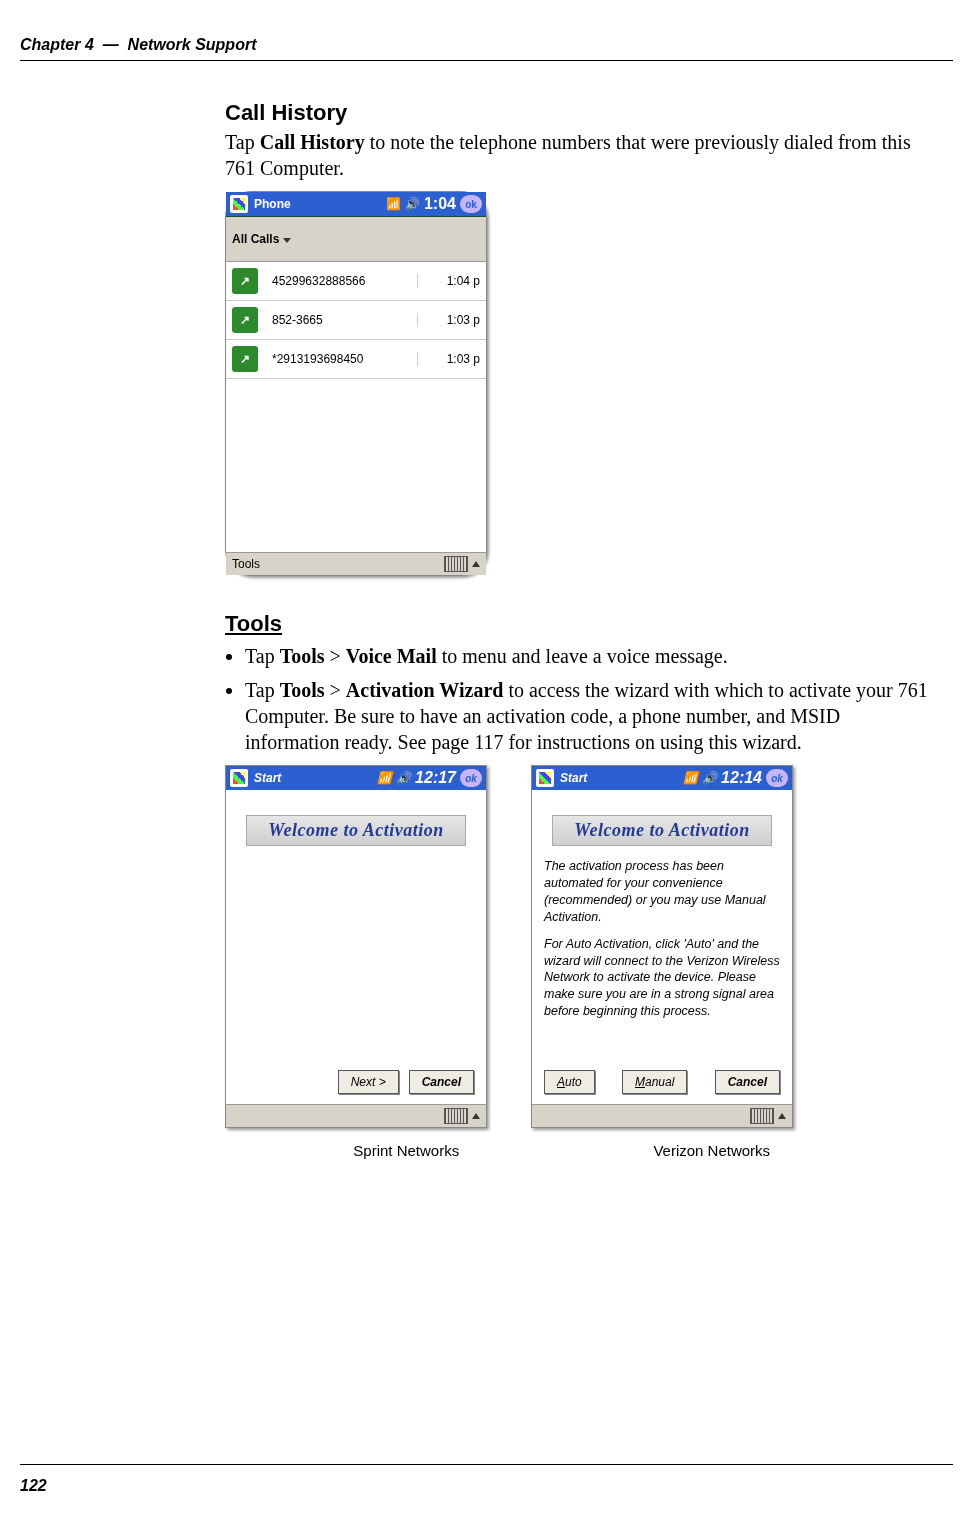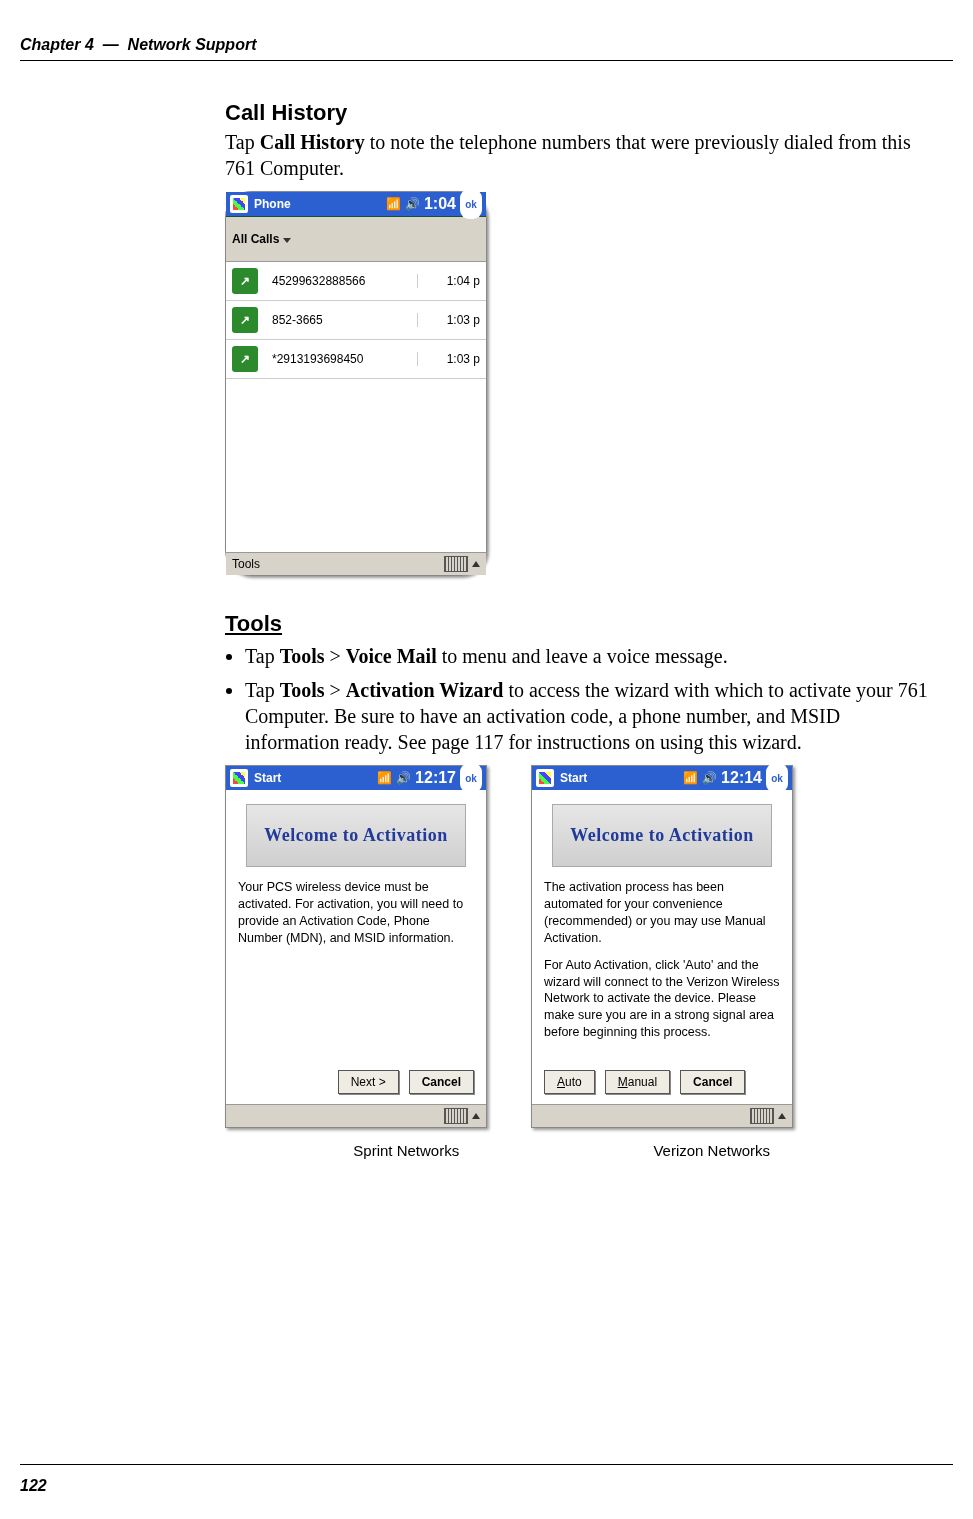--- a/index.html
+++ b/index.html
@@ -90,23 +90,23 @@
   }
   .start-flag span {
     background: linear-gradient(45deg,#f44 25%,#4f4 25% 50%,#44f 50% 75%,#ff4 75%);
     width: 12px; height: 12px; display:block;
   }
   .tb-title { flex: 1; }
   .tb-icons { display: flex; align-items: center; gap: 4px; }
   .signal-icon, .speaker-icon { color: #fff; font-size: 12px; }
   .clock { color: #fff; font-size: 16px; font-weight: bold; }
   .ok-btn {
-    width: 22px; height: 30px;
+    width: 22px; height: 18px;
     border-radius: 9px;
-    background: #ffffff;
+    background: #c4b5fd;
     color: #2c5fcf;
     font-size: 10px;
     font-weight: bold;
     display: inline-flex;
     align-items: center;
     justify-content: center;
   }
 
   .bottombar {
     height: 22px;
@@ -173,56 +173,57 @@
 
   
   .activation-row {
     display: flex;
     gap: 44px;
     margin-top: 8px;
   }
   .win-act {
     width: 260px;
     font-size: 12px;
+    font-style: italic;
   }
   .act-body {
     background: #fff;
     padding: 14px 12px 0 12px;
     height: 300px;
     position: relative;
   }
   .act-title {
     background: linear-gradient(#e6e6e6,#cfcfcf);
     border: 1px solid #aaa;
     text-align: center;
     font-weight: bold;
     font-family: 'Times New Roman', serif;
     font-size: 18px;
     color: #223a99;
-    padding: 20px 0;
-    margin: 0 auto 12px auto;
+    padding: 4px 0;
+    margin: 11px auto 12px auto;
     width: 92%;
     letter-spacing: 0.5px;
   }
   .act-text {
     font-size: 12.5px;
     line-height: 1.35;
   }
   .btn-row {
     position: absolute;
     bottom: 10px;
     right: 12px;
     display: flex;
     gap: 10px;
     margin-top: 47px;
   }
   .btn-row.center3 {
     left: 12px;
     right: 12px;
-    justify-content: flex-start;
+    justify-content: space-between;
   }
   .btn {
     border: 1px solid #555;
     background: #efece3;
     padding: 4px 12px;
     font-size: 12px;
     font-family: Tahoma, Arial, sans-serif;
     box-shadow: 1px 1px 0 #888;
   }
   .btn .ul { text-decoration: underline; }
@@ -345,21 +346,20 @@
         <span class="tb-title">Start</span>
         <span class="tb-icons">
           <span class="signal-icon">📶</span>
           <span class="speaker-icon">🔊</span>
           <span class="clock">12:17</span>
           <span class="ok-btn">ok</span>
         </span>
       </div>
       <div class="act-body">
         <div class="act-title">Welcome to Activation</div>
-        <div class="act-text">Your PCS wireless device must be activated. For activation, you will need to provide an Activation Code, Phone Number (MDN), and MSID information.</div>
         <div class="btn-row">
           <div class="btn">Next &gt;</div>
           <div class="btn cancel">Cancel</div>
         </div>
       </div>
       <div class="bottombar">
         <span></span>
         <span style="display:flex;align-items:center">
           <span class="kb-icon"></span>
           <span class="arrow-up"></span>

